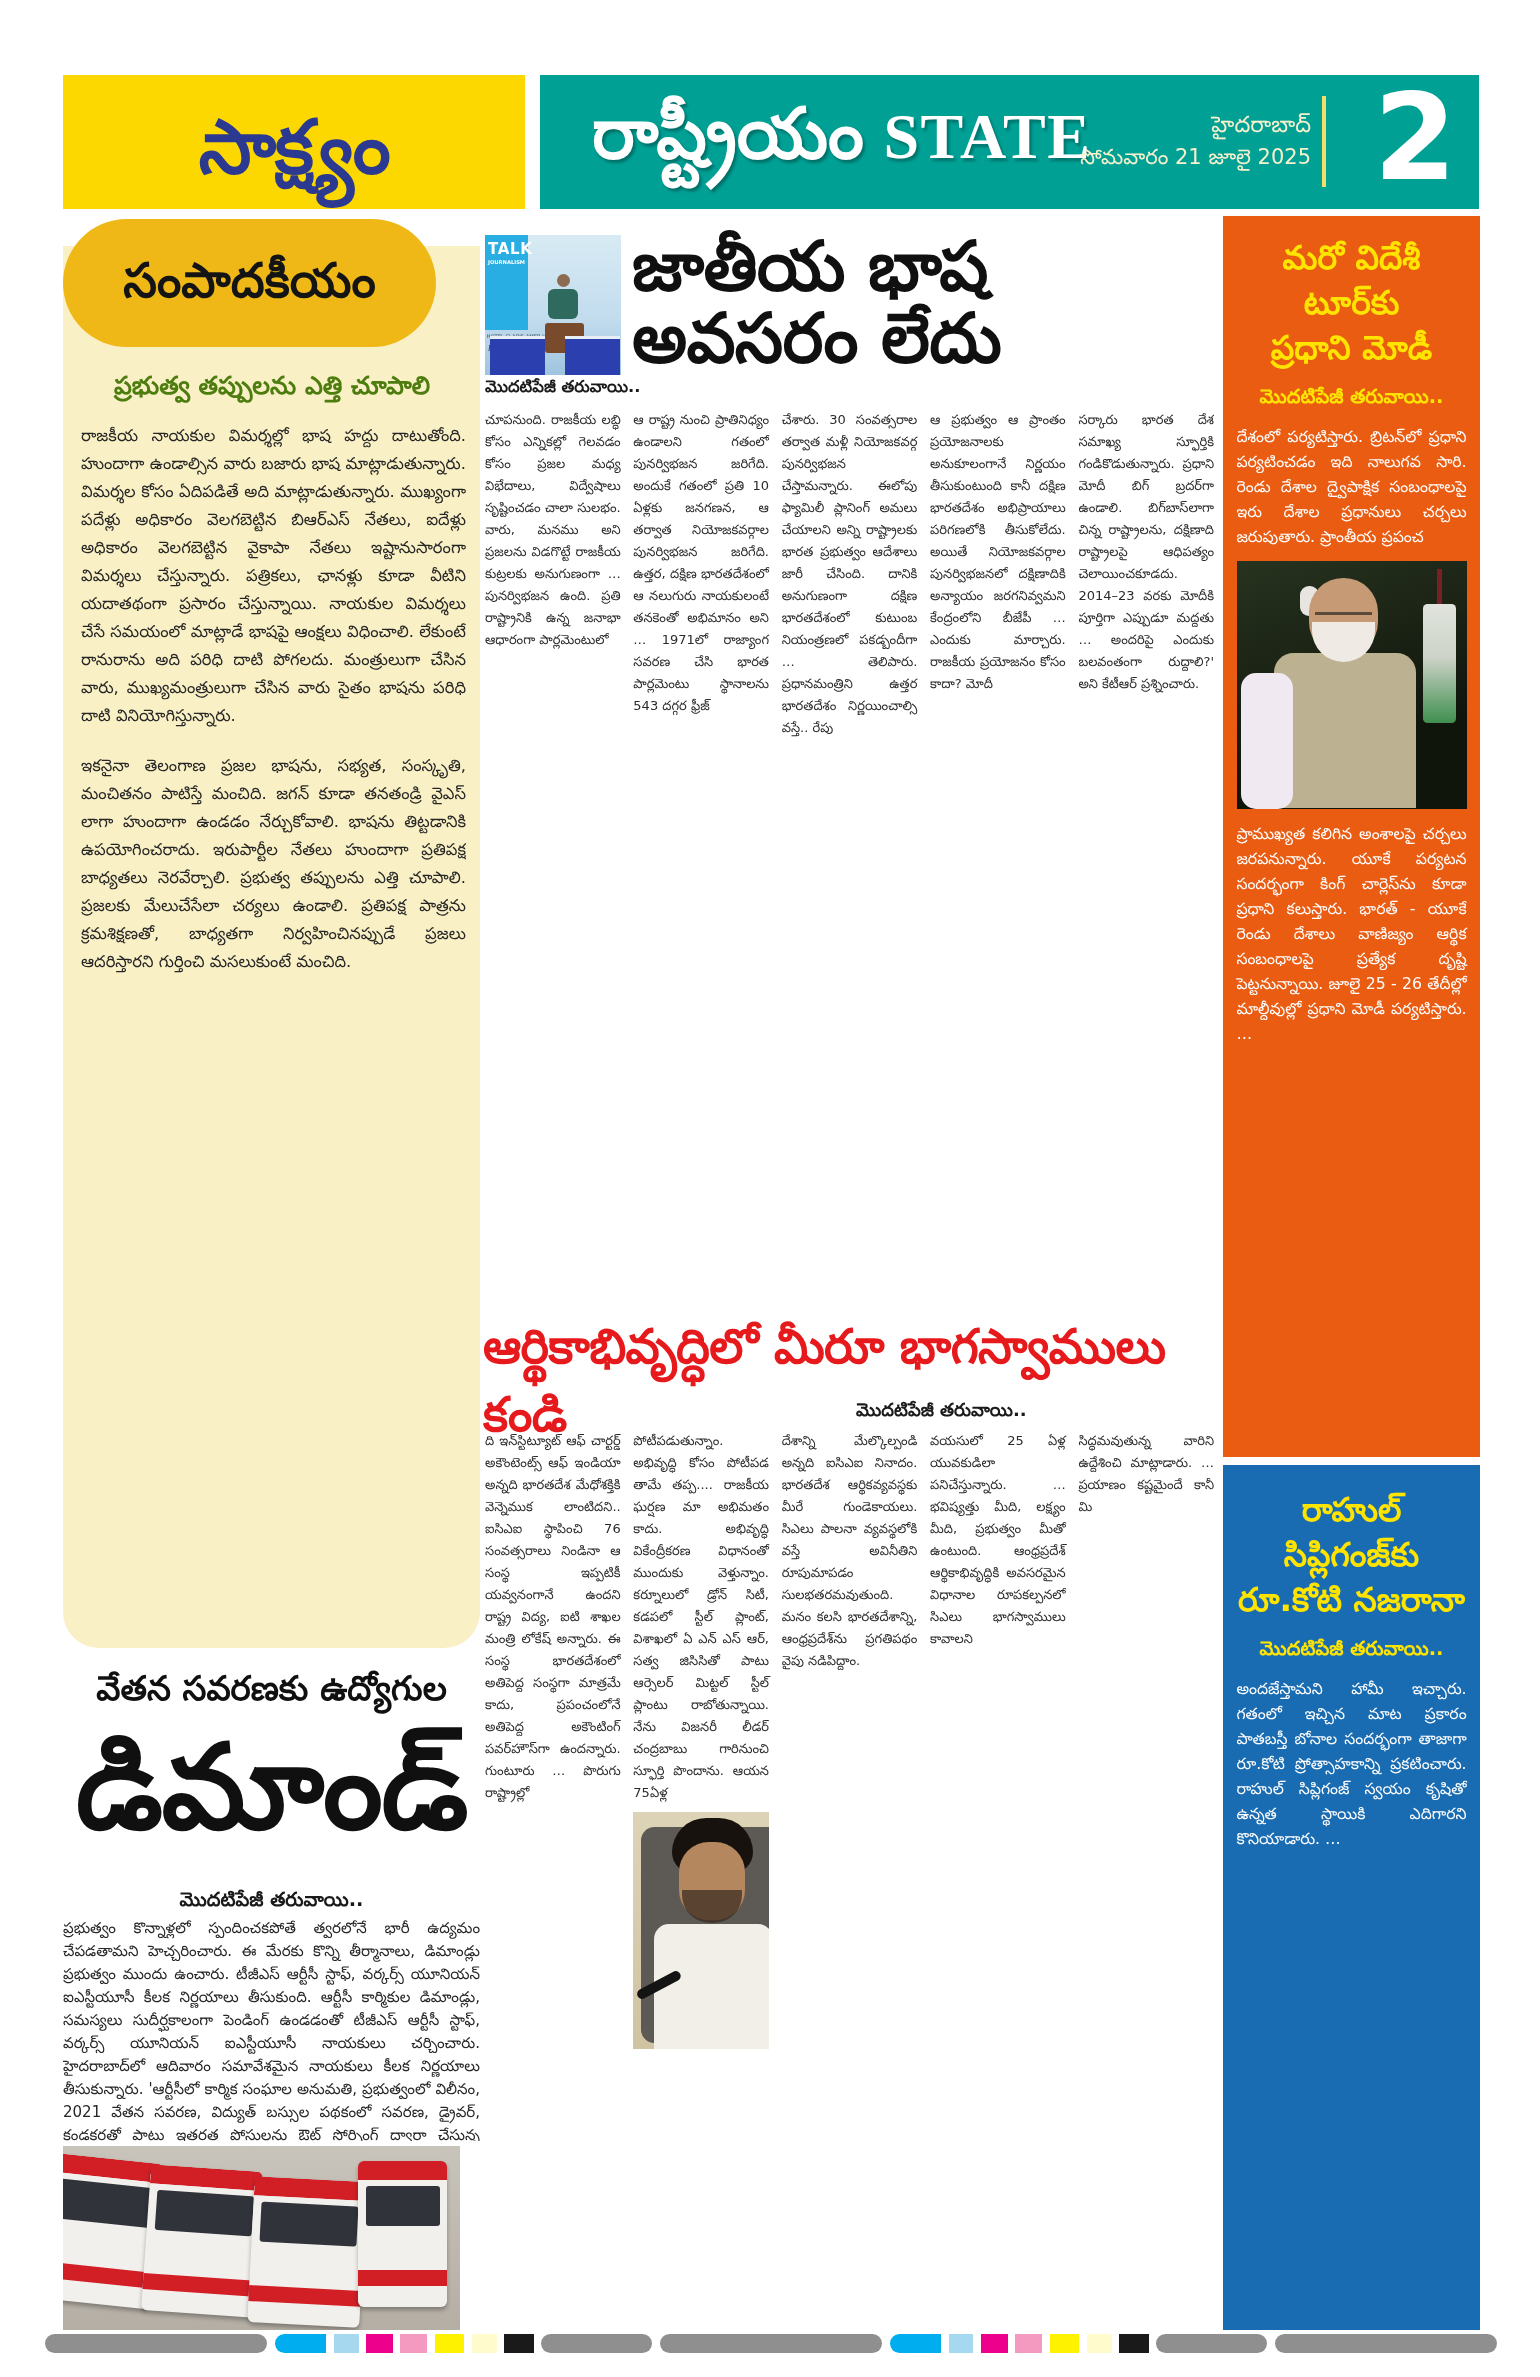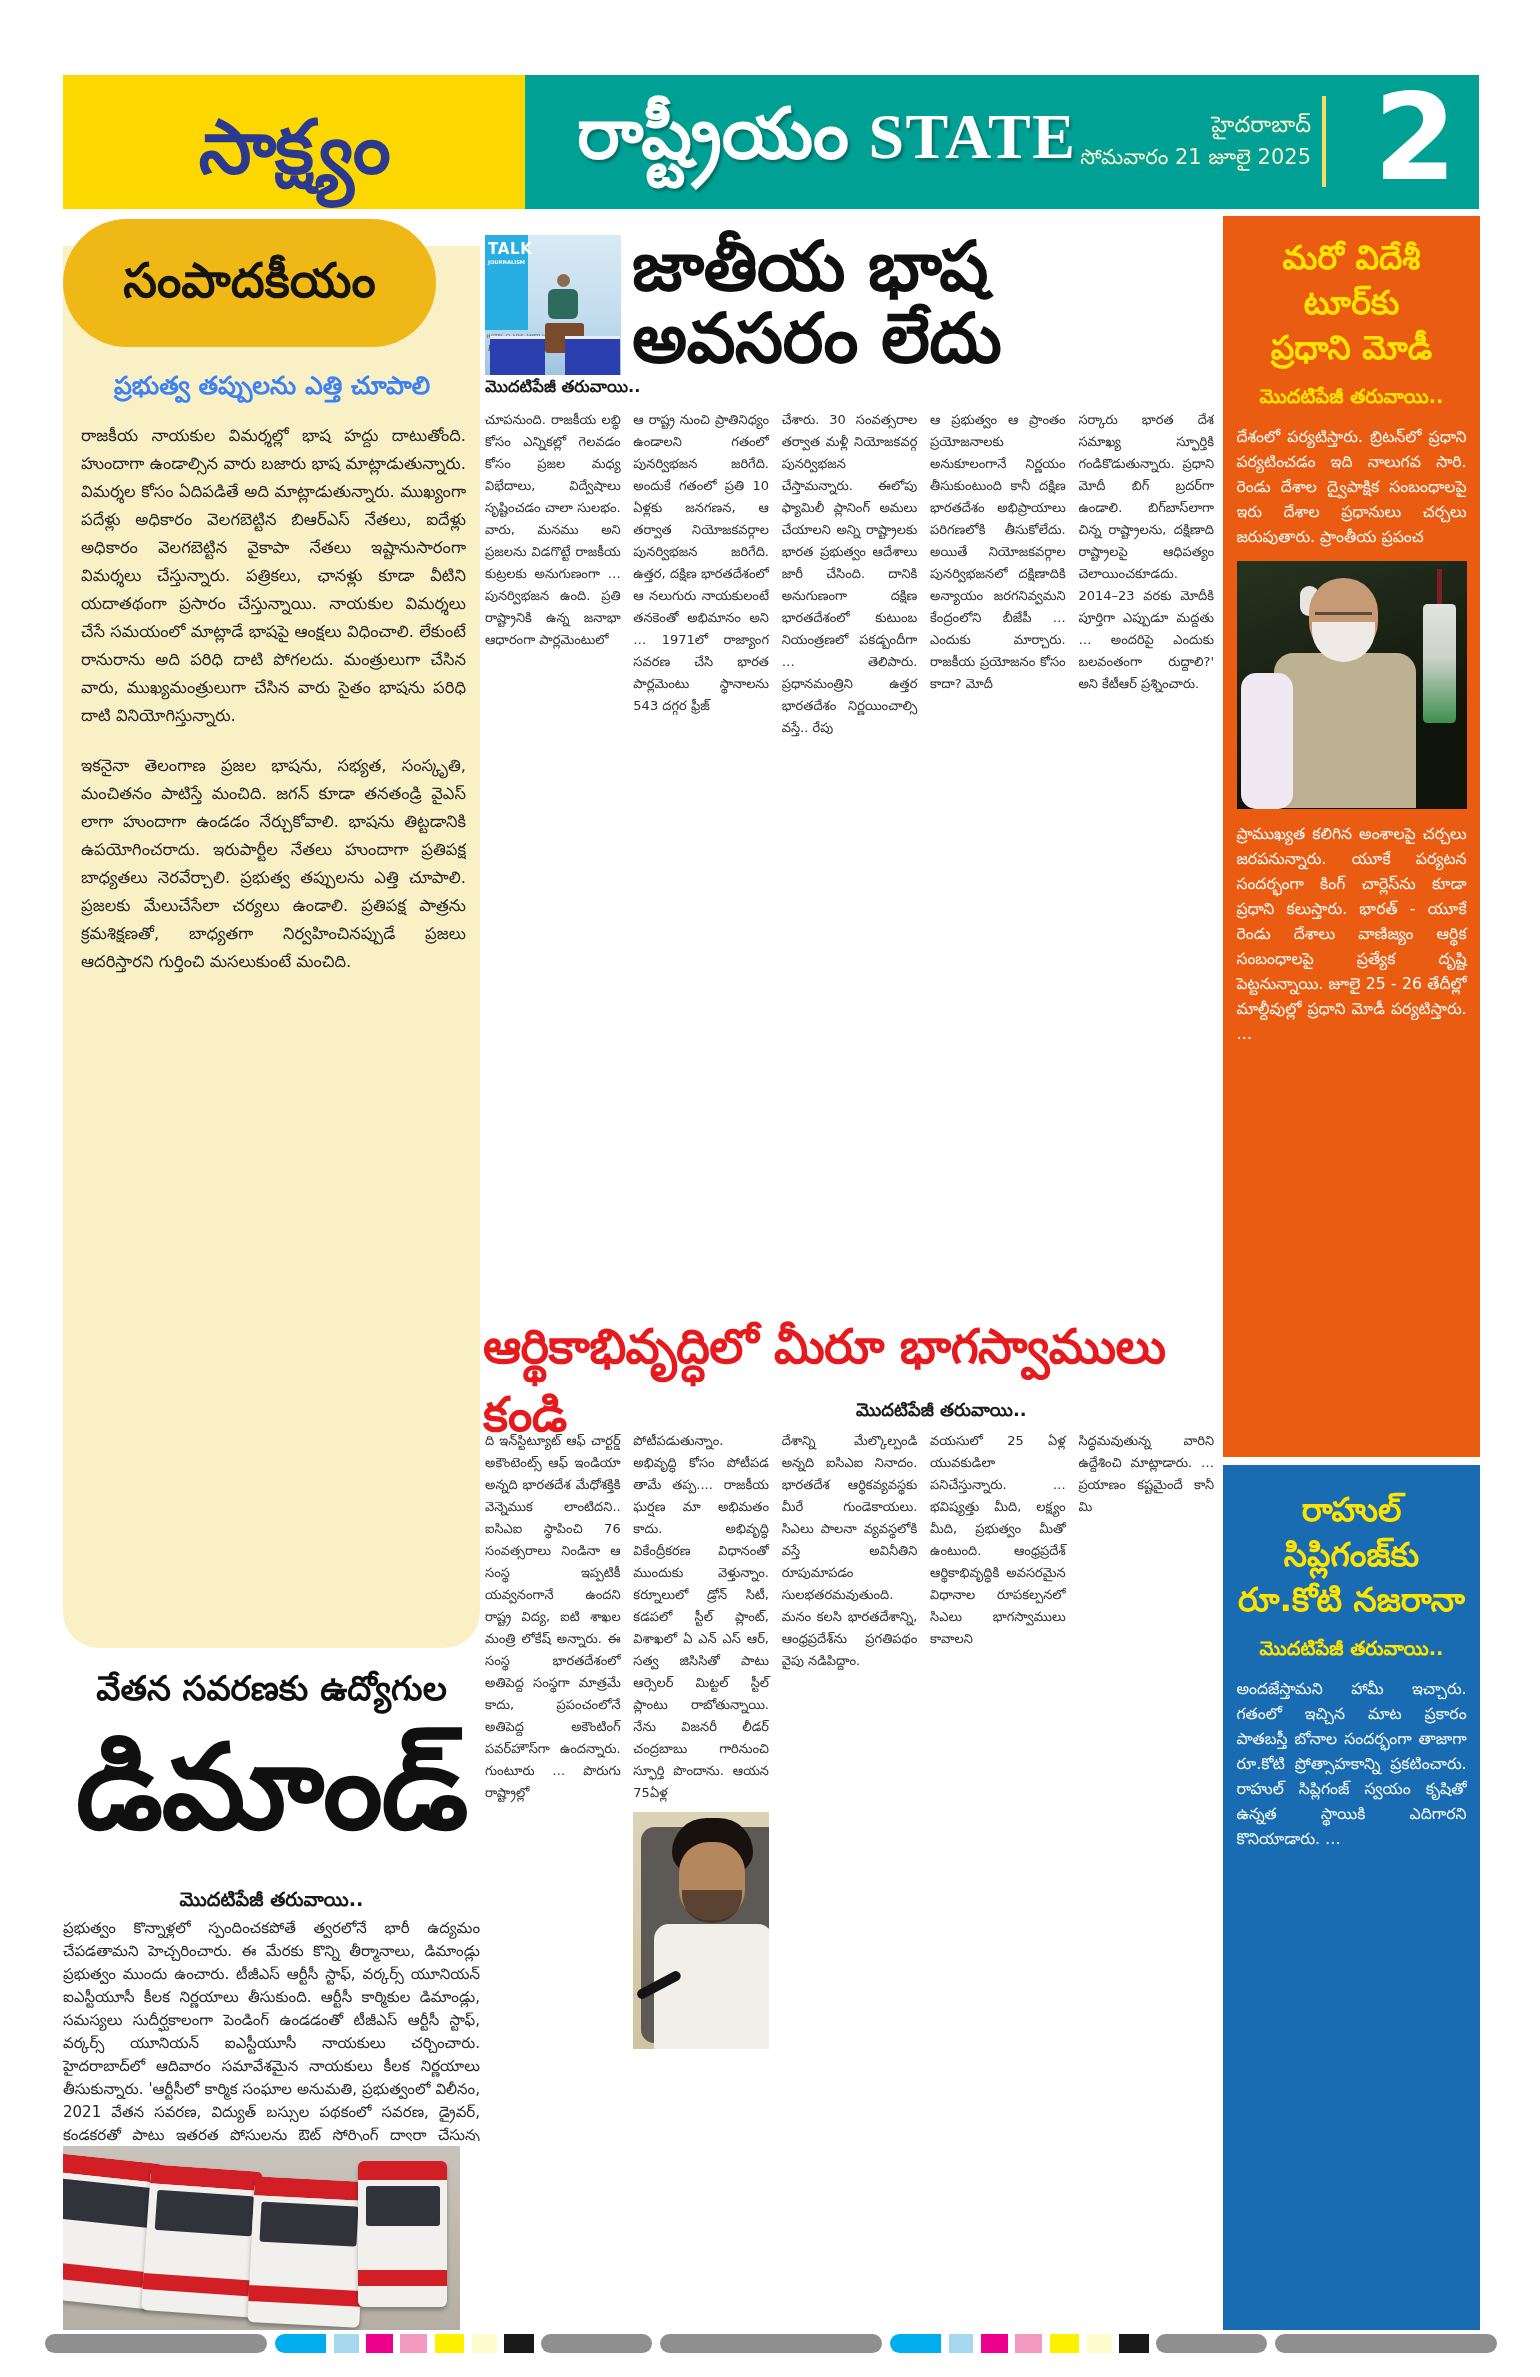--- a/index.html
+++ b/index.html
@@ -1,37 +1,37 @@
 <!DOCTYPE html>
 <html style="font-size:12px"><head>
 <meta charset="utf-8">
 <style>
   html,body{margin:0;padding:0;background:#ffffff;}
   body{width:1541px;height:2377px;position:relative;font-family:"DejaVu Sans",sans-serif;color:#1a1a1a;}
   .abs{position:absolute;}
 
   
-  .masthead{left:63px;top:75px;width:1416px;height:134px;display:flex;}
+  .masthead{left:63px;top:75px;width:1416px;height:134px;display:flex;gap:15px;}
   .mast-brand{width:462px;height:100%;background:#fcd800;display:flex;align-items:center;justify-content:center;}
   .brand-txt{font-size:75px;font-weight:900;color:#2b3990;letter-spacing:-1.5px;line-height:1;padding-top:10.4px;}
   .mast-teal{flex:1;background:#00a095;position:relative;display:flex;align-items:center;}
   .section-wrap{margin-left:52px;display:flex;align-items:baseline;gap:19.4px;text-shadow:2.2px 3px 3px rgba(0,0,0,.30);}
   .section-te{font-size:71px;color:#ffffff;font-weight:700;}
   .section-en{font-size:64px;color:#ffffff;font-family:"Liberation Serif",serif;font-weight:700;letter-spacing:1.5px;}
   .dateblock{position:absolute;right:168px;top:33px;text-align:right;color:#f6f1cd;line-height:1.5;}
   .dateblock .city{font-size:22.4px;}
   .dateblock .date{font-size:21px;}
   .mast-divider{position:absolute;right:153px;top:21px;width:4.5px;height:91px;background:#f5dd6a;}
   .pageno{position:absolute;right:22.4px;top:-4.5px;font-size:119px;font-weight:900;color:#ffffff;line-height:134px;}
 
   
   .edit-panel{left:63px;top:246px;width:417px;height:1402px;background:#faf0c5;border-radius:0 0 36px 36px;}
   .edit-pill{left:63px;top:219px;width:373px;height:128px;background:#efb817;border-radius:64px;display:flex;align-items:center;justify-content:center;}
   .edit-pill-txt{font-size:48px;font-weight:900;color:#141414;padding-top:6px;}
-  .edit-sub{left:78px;top:371px;width:388px;text-align:center;font-size:25px;font-weight:800;color:#3b82f6;}
+  .edit-sub{left:78px;top:371px;width:388px;text-align:center;font-size:25px;font-weight:800;color:#4d7c0f;}
   .edit-body{left:81px;top:422px;width:385px;height:1200px;font-size:16.4px;line-height:28px;text-align:justify;color:#262626;overflow:hidden;}
   .edit-body p{margin:0 0 22.4px 0;}
 
   
   .talk-photo{left:485px;top:235px;width:136px;height:140px;background:linear-gradient(180deg,#d8ebf4 0%,#c2dcee 60%,#9fc4de 100%);overflow:hidden;}
   .talk-banner{position:absolute;left:0;top:0;width:43px;height:95px;background:#29aee3;color:#fff;padding:4.5px 3px;box-sizing:border-box;}
   .talk-w1{font-size:15px;font-weight:900;letter-spacing:0.7px;}
   .talk-w2{font-size:5.2px;font-weight:700;margin-top:1.5px;}
   .talk-venue{position:absolute;left:1.5px;top:98px;font-size:5.2px;color:#46586b;}
   .talk-brand{position:absolute;left:3px;top:109px;font-size:7.5px;font-style:italic;font-family:"Liberation Serif",serif;color:#3a3a52;}

